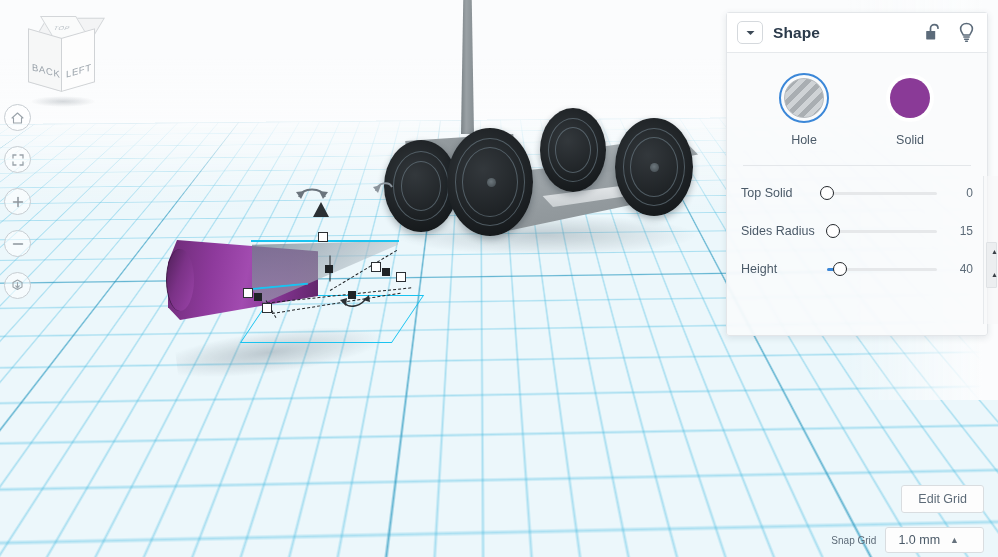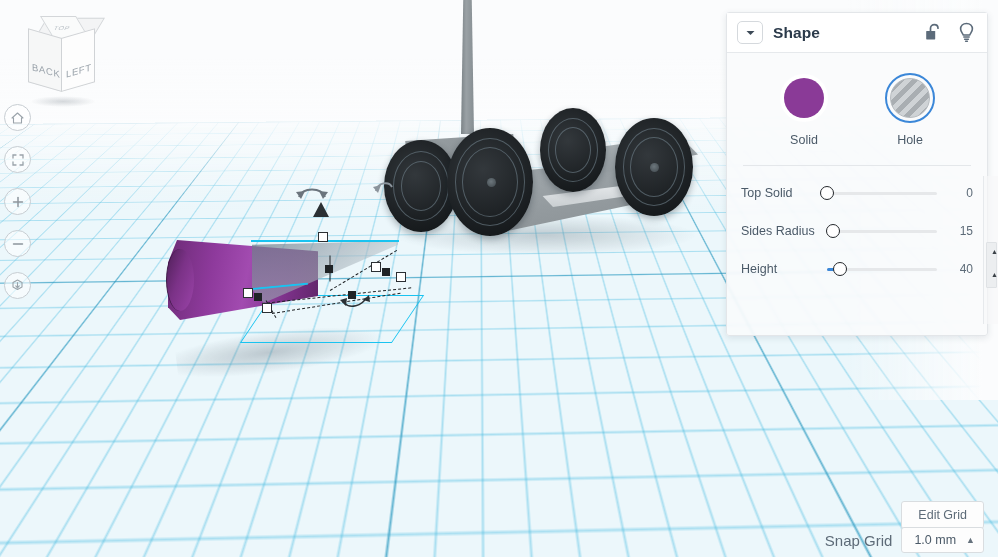--- a/index.html
+++ b/index.html
@@ -264,33 +264,33 @@
   }
   .strack .knob {
     position: absolute; top: 0px; width: 14px; height: 14px;
     border-radius: 50%; background: #fff; border: 1.6px solid #23272b;
     transform: translateX(-7px); cursor: pointer;
   }
   .sval { width: 34px; text-align: right; font-size: 12px; color: #5d6b78; flex: none; }
 
   
   #editgrid {
-    position: absolute; right: 14px; bottom: 28px;
+    position: absolute; right: 14px; bottom: 44px;
     padding: 6px 16px; font-size: 12.5px; color: #5d6b78;
     background: #fdfdfd; border: 1px solid #d9dde0; border-radius: 3px;
     cursor: pointer;
   }
   #snaprow {
     position: absolute; right: 14px; bottom: 4px;
     display: flex; align-items: center; gap: 9px;
   }
-  .snap-label { font-size: 15px; color: #5d6b78; }
+  .snap-label { font-size: 10px; color: #5d6b78; }
   .snap-select {
     display: flex; align-items: center; gap: 10px;
-    padding: 5px 8px 5px 12px; font-size: 12.5px; color: #4b5a68;
+    padding: 5px 24px 5px 12px; font-size: 12.5px; color: #4b5a68;
     background: #fdfdfd; border: 1px solid #d9dde0; border-radius: 3px;
     cursor: pointer; min-width: 76px;
   }
   .caret-up { margin-left: auto; font-size: 9px; color: #66727d; line-height: 1; }
 
   
   #scrollbar {
     position: absolute; right: 0px; top: 176px; width: 15px; height: 148px;
     background: rgba(247,248,249,.65); border-left: 1px solid #e6e9ec;
   }
@@ -461,30 +461,30 @@
         </svg>
         <svg width="17" height="21" viewBox="0 0 17 21">
           <path d="M8.5 1.5 C4.9 1.5 2.6 4.1 2.6 7.1 C2.6 9.6 4.6 11.2 5.3 13 L11.7 13 C12.4 11.2 14.4 9.6 14.4 7.1 C14.4 4.1 12.1 1.5 8.5 1.5 Z" fill="none" stroke="#5c6b7a" stroke-width="1.6"></path>
           <path d="M5.8 15 L11.2 15 M6.6 17.2 L10.4 17.2 M7.6 19.2 L9.4 19.2" stroke="#5c6b7a" stroke-width="1.5" stroke-linecap="round"></path>
         </svg>
       </div>
     </div>
 
     <div class="mode-row">
       <div class="mode-item">
+        <div class="swatch-wrap selected">
+          <div class="swatch hole"></div>
+        </div>
+        <div class="mode-label">Hole</div>
+      </div>
+      <div class="mode-item">
         <div class="swatch-wrap">
           <div class="swatch solid"></div>
         </div>
         <div class="mode-label">Solid</div>
-      </div>
-      <div class="mode-item">
-        <div class="swatch-wrap selected">
-          <div class="swatch hole"></div>
-        </div>
-        <div class="mode-label">Hole</div>
       </div>
     </div>
 
     <div class="divider"></div>
 
     <div class="sliders">
       <div class="srow">
         <div class="slabel">Top Solid</div>
         <div class="strack">
           <div class="rail"></div>

